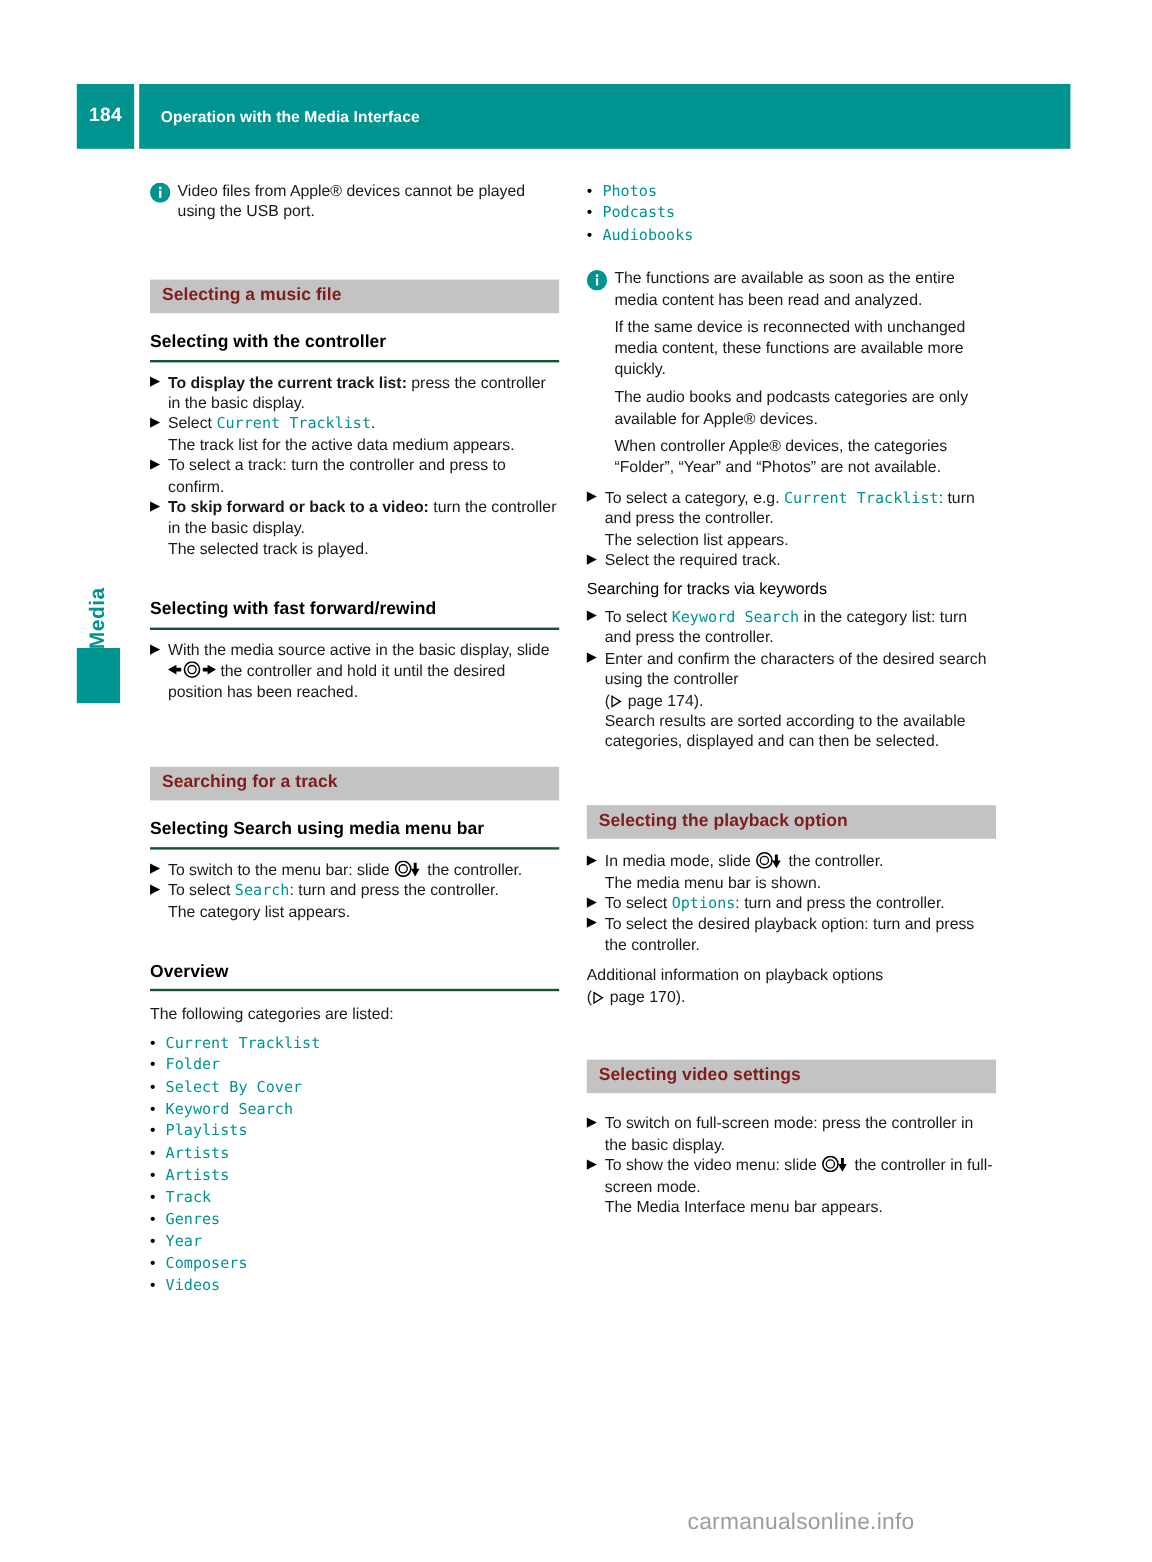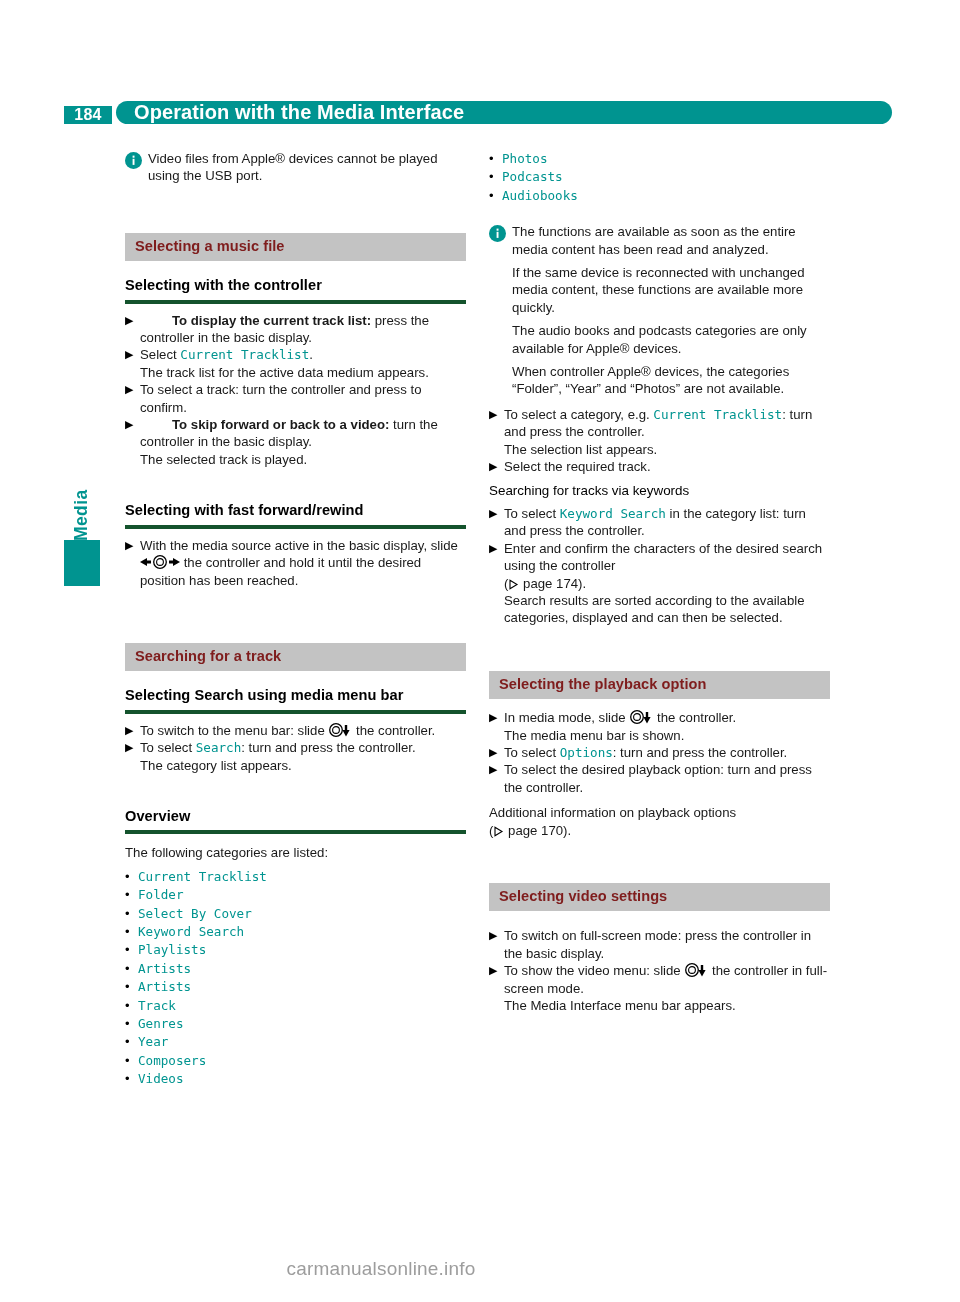--- a/index.html
+++ b/index.html
@@ -20,48 +20,46 @@
   }
 
   
   .header {
     position: absolute;
     left: 64px;
     top: 70px;
     width: 828px;
     height: 54px;
     display: flex;
-    align-items: flex-end;
   }
   .header-pageno {
     width: 48px;
     background: #009490;
     color: #ffffff;
     font-size: 16px;
     font-weight: bold;
     display: flex;
     align-items: center;
     justify-content: center;
     letter-spacing: 0.3px;
   }
   .header-gap {
     width: 4px;
     background: #ffffff;
   }
   .header-title {
     flex: 1;
     background: #009490;
     color: #ffffff;
-    font-size: 20px;
+    font-size: 13px;
     font-weight: bold;
     display: flex;
     align-items: center;
     padding-left: 18px;
     letter-spacing: 0.1px;
-    border-radius: 18px;
   }
 
   
   .sidetab-label {
     position: absolute;
     left: 66px;
     top: 455px;
     width: 30px;
     height: 120px;
     color: #009490;
@@ -102,21 +100,21 @@
     font-weight: bold;
     color: #7f1d1d;
     padding: 5px 0 6px 10px;
     letter-spacing: 0.05px;
   }
   .subhead {
     font-size: 14.6px;
     font-weight: bold;
     color: #000000;
     letter-spacing: 0.05px;
-    border-bottom: 4px solid #14532d;
+    border-bottom: 2px solid #14532d;
     padding-bottom: 5px;
   }
   .subhead-plain {
     font-size: 13.4px;
     font-weight: normal;
     color: #000000;
   }
 
   
   .step {
@@ -168,21 +166,21 @@
   .note-body { flex: 1; }
 
   .para { }
 
   
   .tok {
     font-family: "DejaVu Sans Mono", monospace;
     font-size: 12.6px;
     color: #009490;
   }
-  .bld { font-weight: bold; margin-left: 32px; }
+  .bld { font-weight: bold; }
 
   
   .glyph {
     display: inline-block;
     vertical-align: -2px;
     line-height: 0;
   }
   .sp6  { height: 6px; }
   .sp8  { height: 8px; }
   .sp10 { height: 10px; }
@@ -192,21 +190,21 @@
   .sp44 { height: 44px; }
   .sp48 { height: 48px; }
   .sp54 { height: 54px; }
 
   
   .watermark {
     position: absolute;
     left: 0;
     top: 1258px;
     width: 782px;
-    text-align: center;
+    text-align: right;
     padding-right: 20px;
     box-sizing: border-box;
     color: #9d9d9d;
     font-size: 19px;
     letter-spacing: 0.2px;
   }
 </style>
 </head>
 <body>
 

